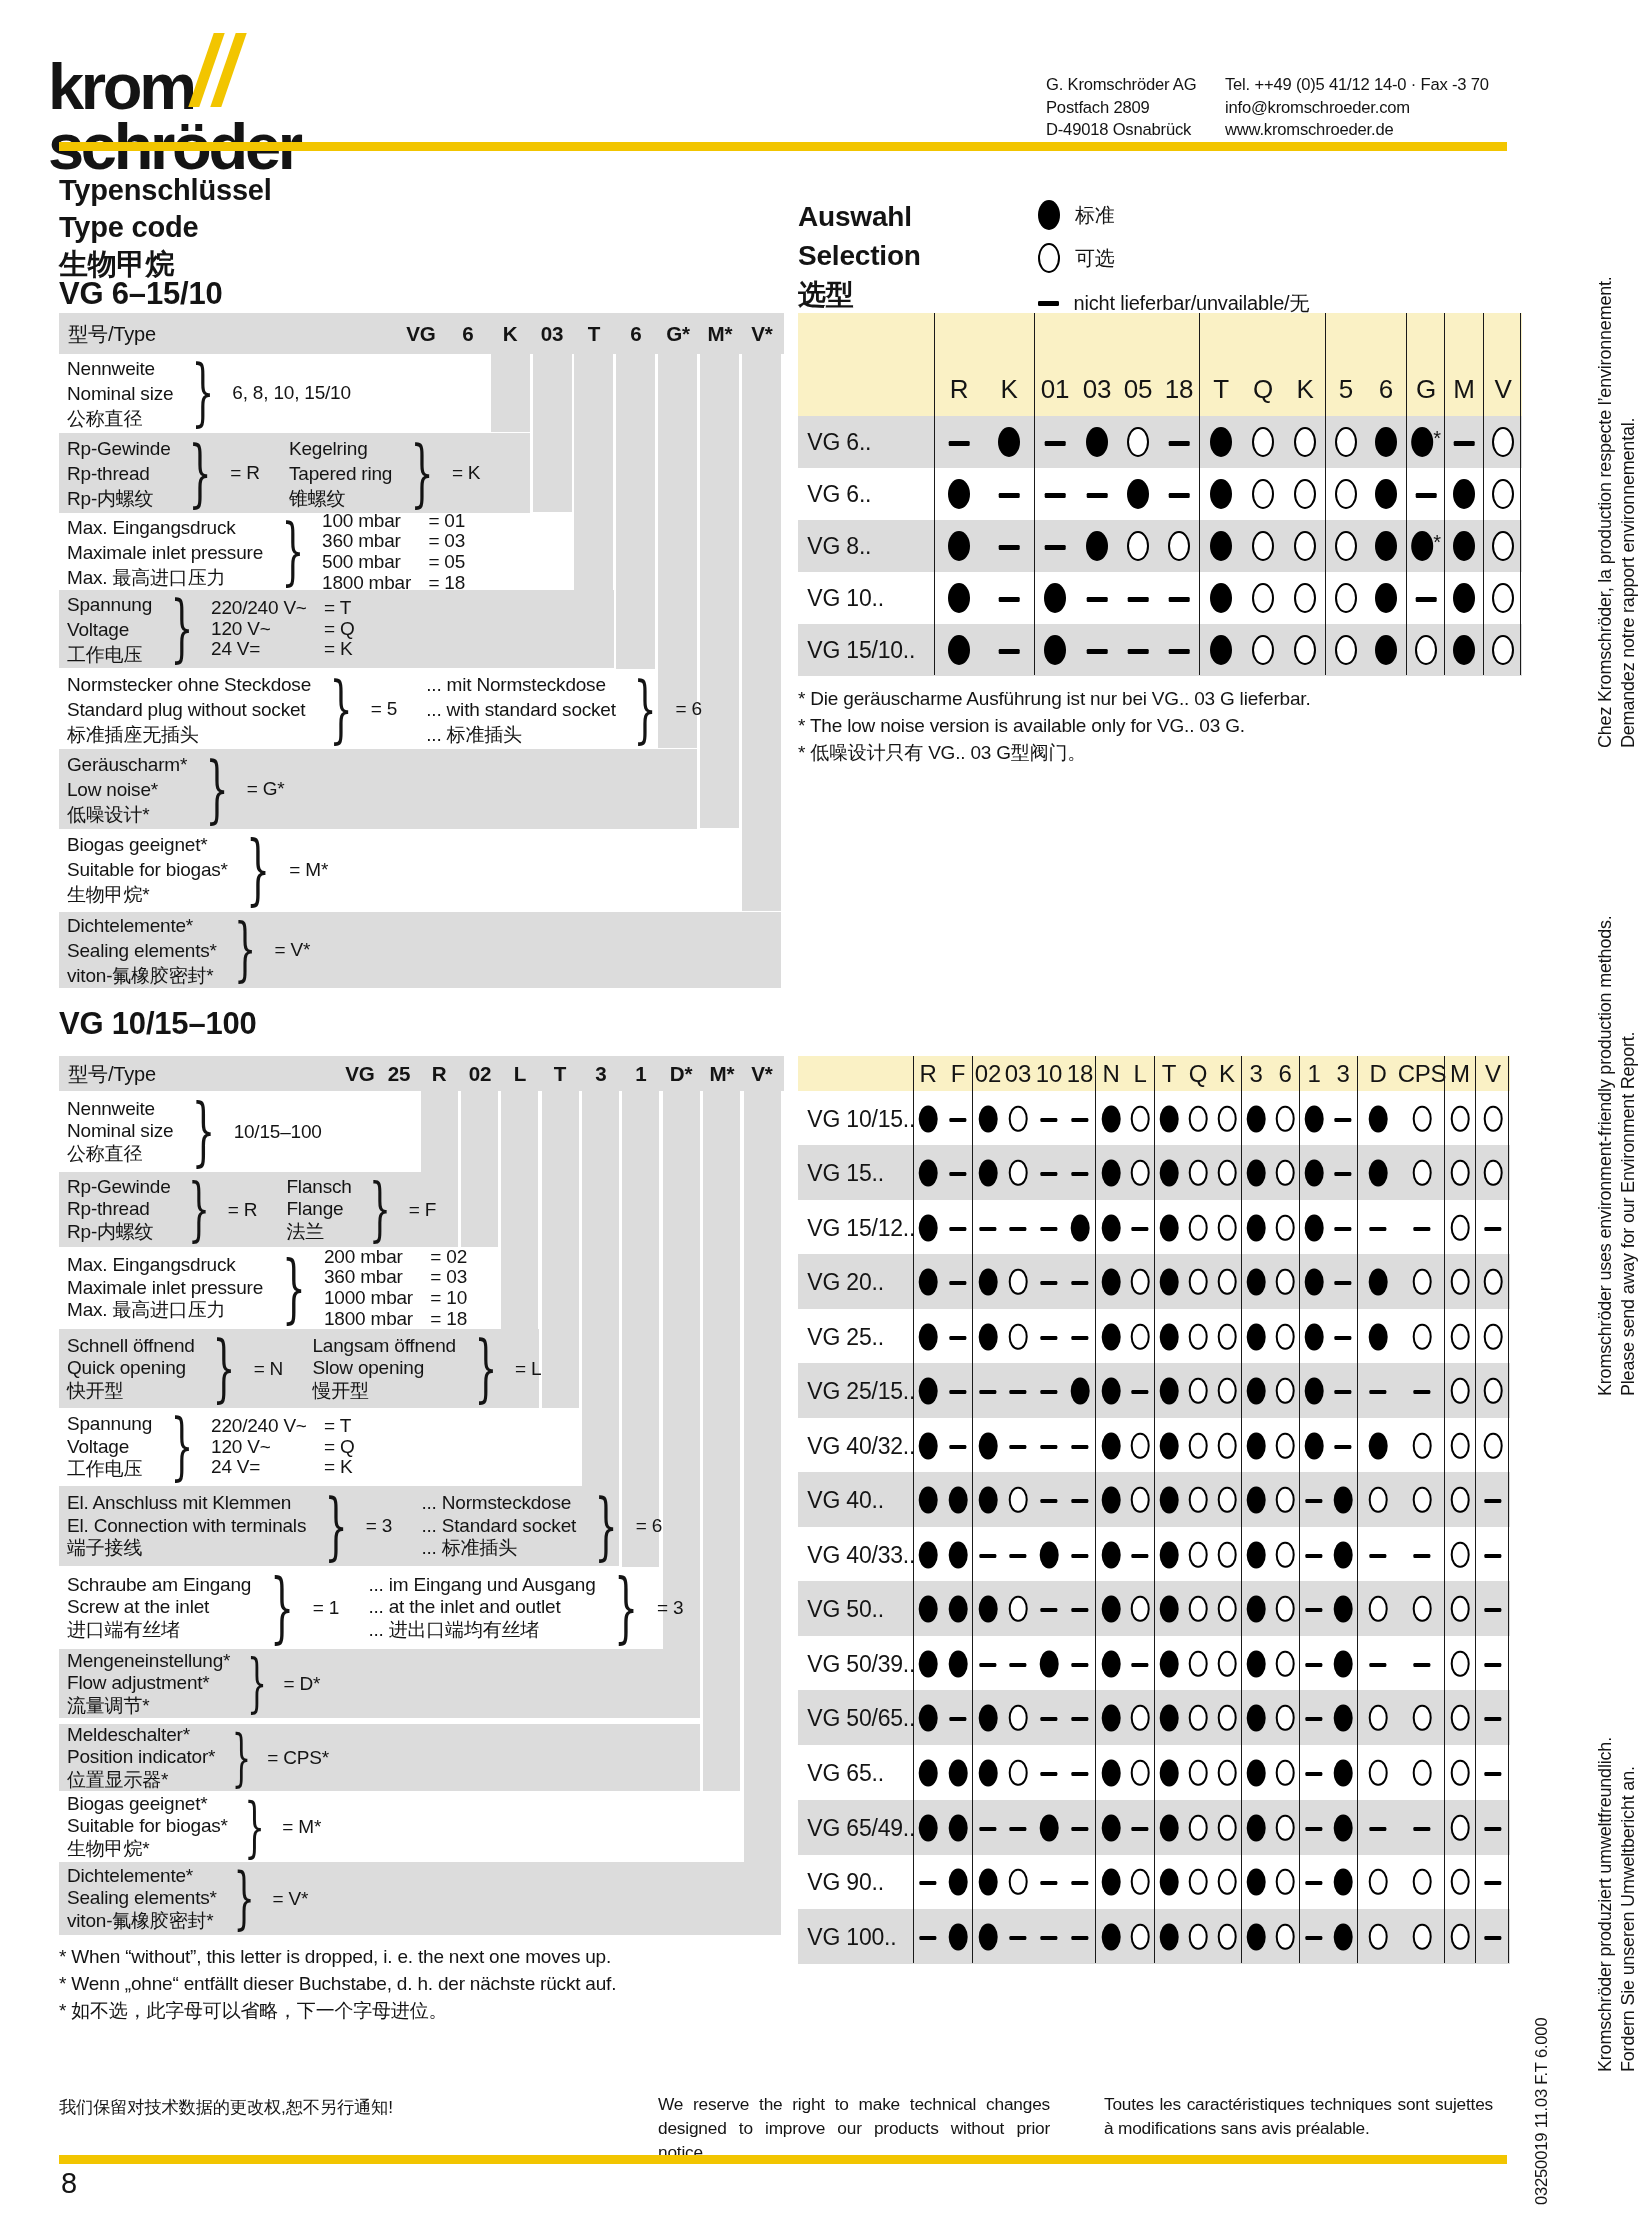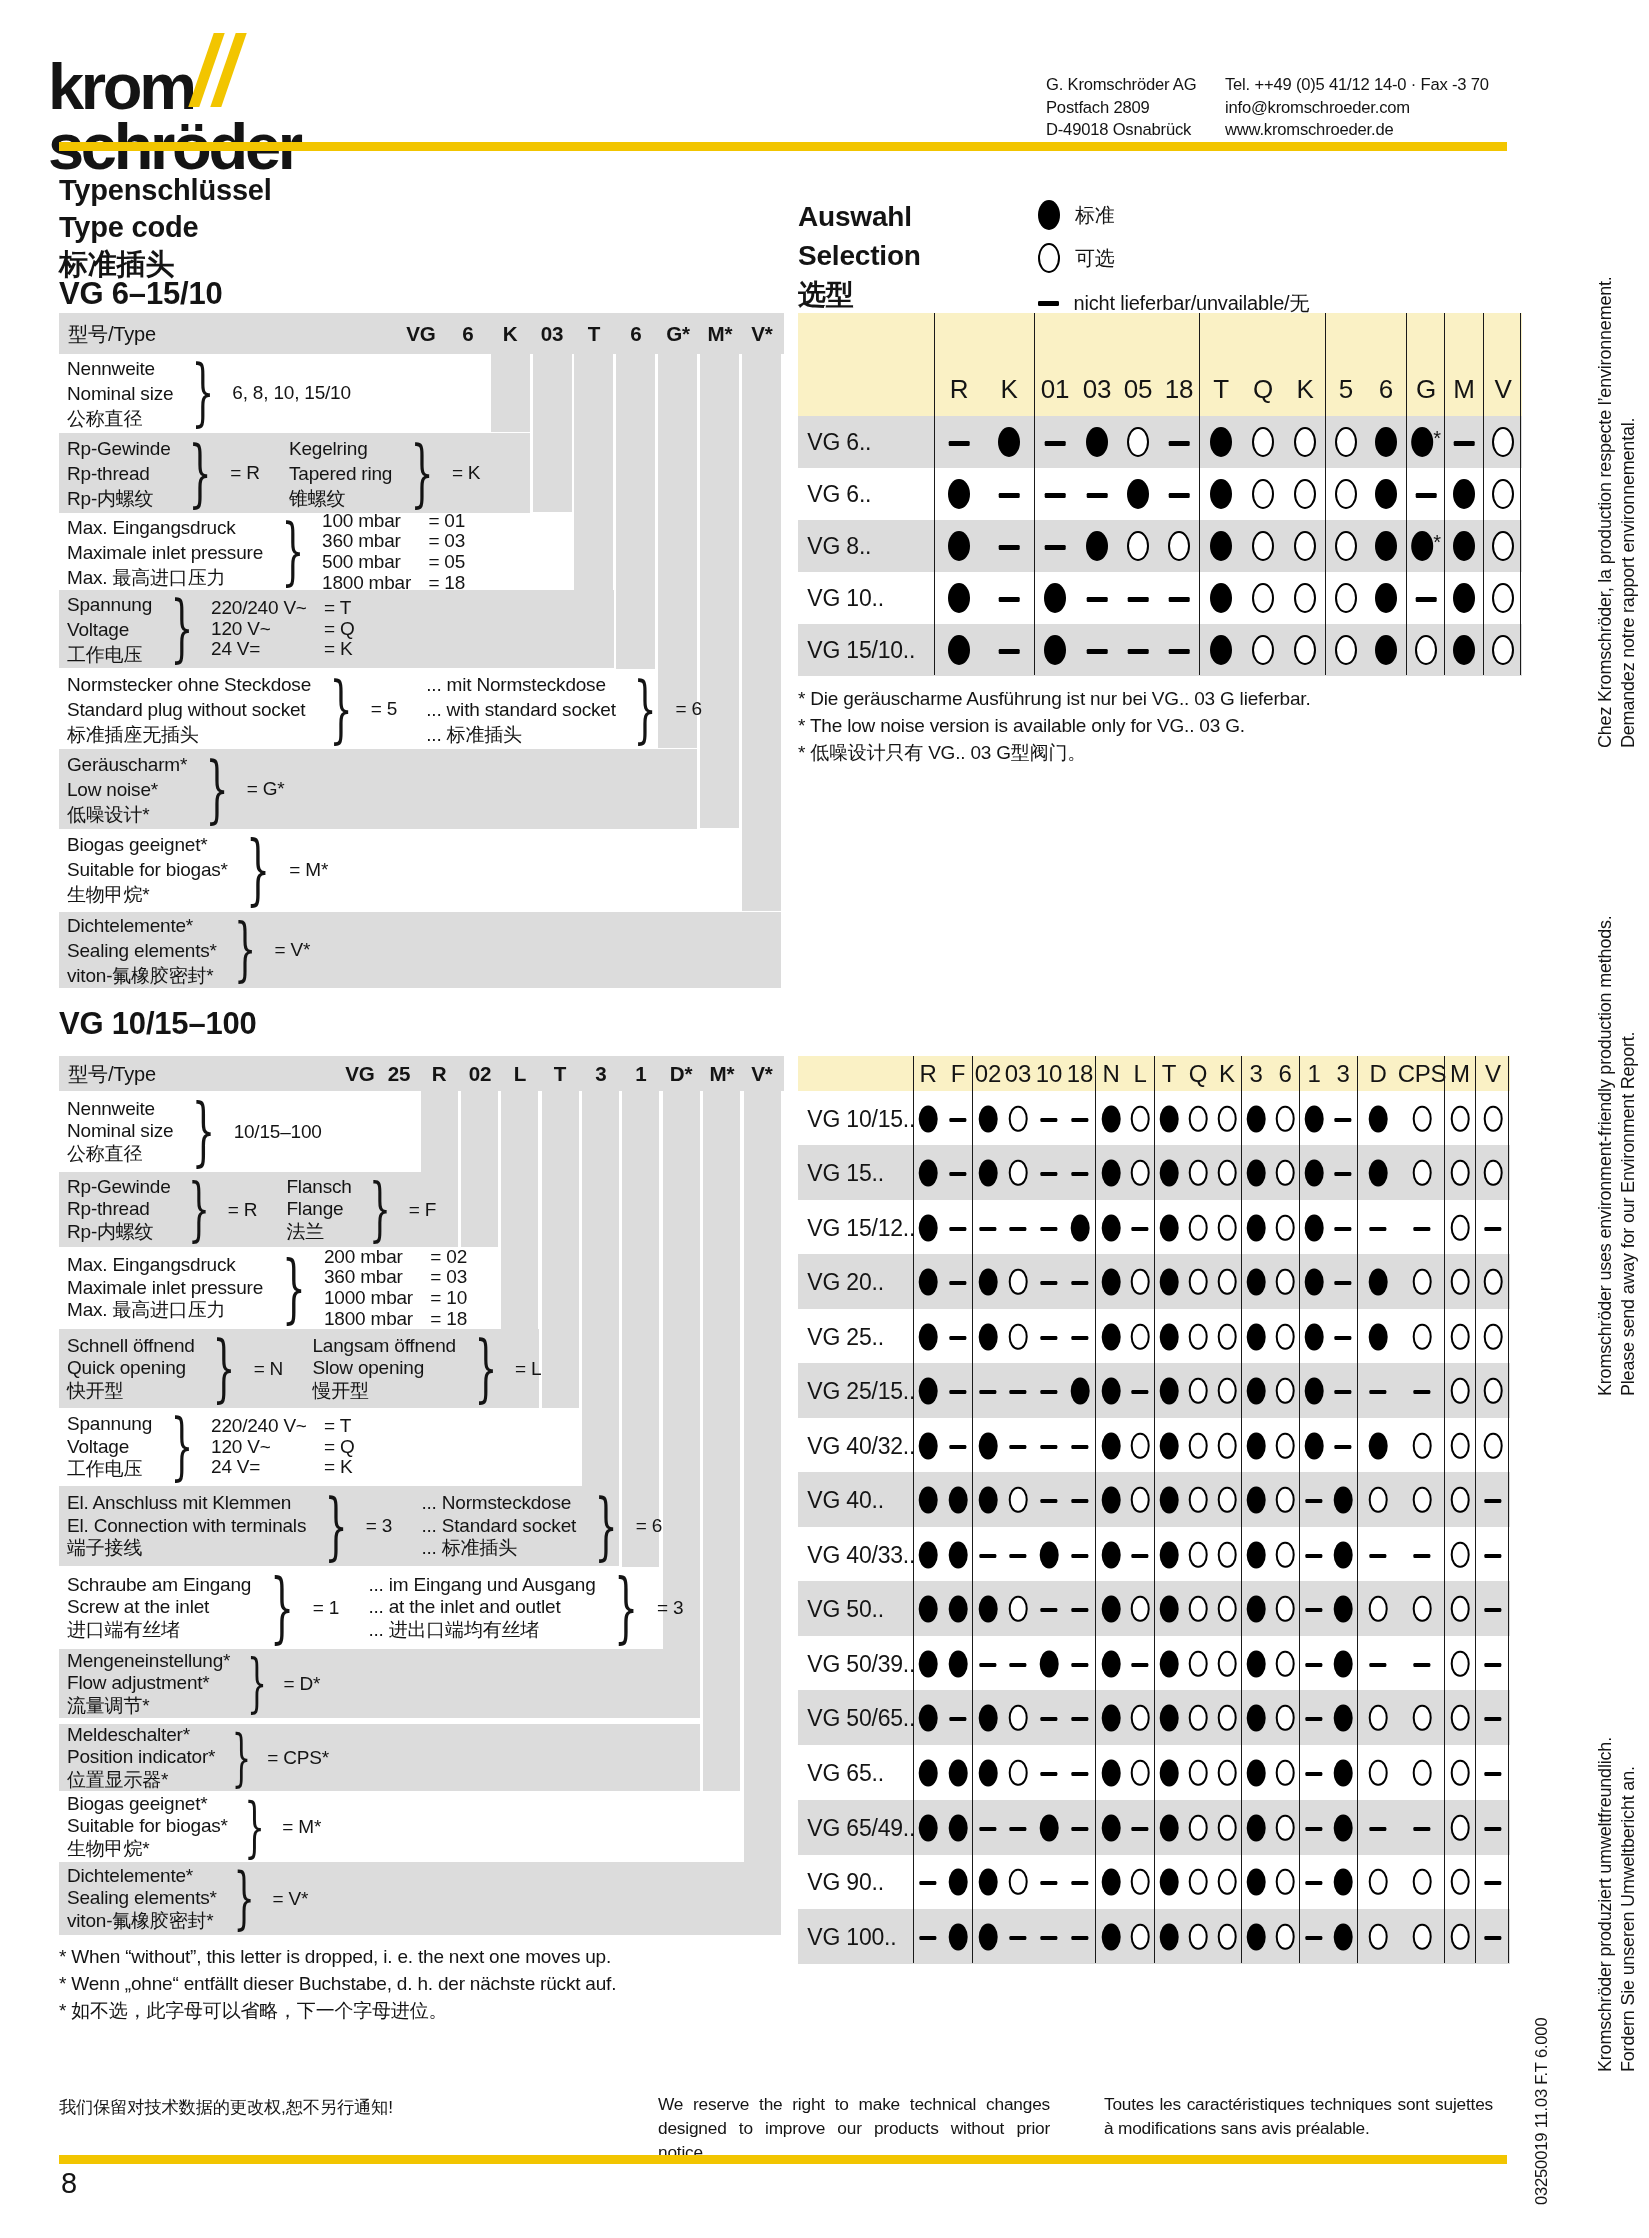--- a/index.html
+++ b/index.html
@@ -75,21 +75,21 @@
     <div>Tel. ++49 (0)5 41/12 14-0 · Fax -3 70</div>
     <div>info@kromschroeder.com</div>
     <div>www.kromschroeder.de</div>
   </div>
 
   <div class="abs bar" style="left:59px;top:142px;width:1448px;height:8.6px;"></div>
 
   <div class="abs title" style="left:59px;top:172px;">
     <div>Typenschlüssel</div>
     <div>Type code</div>
-    <div>标准插头</div>
+    <div>生物甲烷</div>
   </div>
   <div class="abs sechead" style="left:59px;top:276px;">VG 6–15/10</div>
 
   <div class="abs t1" id="tc1" style="left: 59px; top: 313px; width: 725px; height: 675px;">
       <div class="abs tc-head" style="left: 0px; top: 0px; width: 725px; height: 41px;">
         <div class="tc-label">型号/Type</div>
         <div class="tc-code" style="left: 362px;">VG</div>
         <div class="tc-code" style="left: 409px;">6</div>
         <div class="tc-code" style="left: 451px;">K</div>
         <div class="tc-code" style="left: 493px;">03</div>

